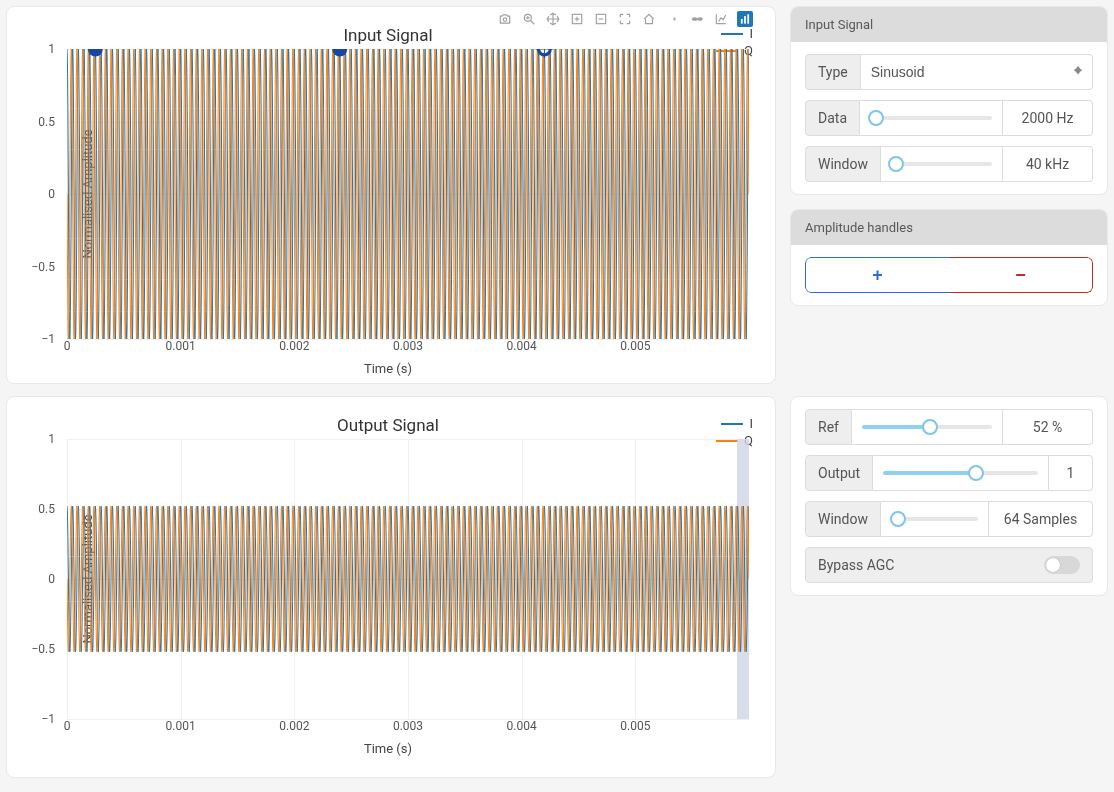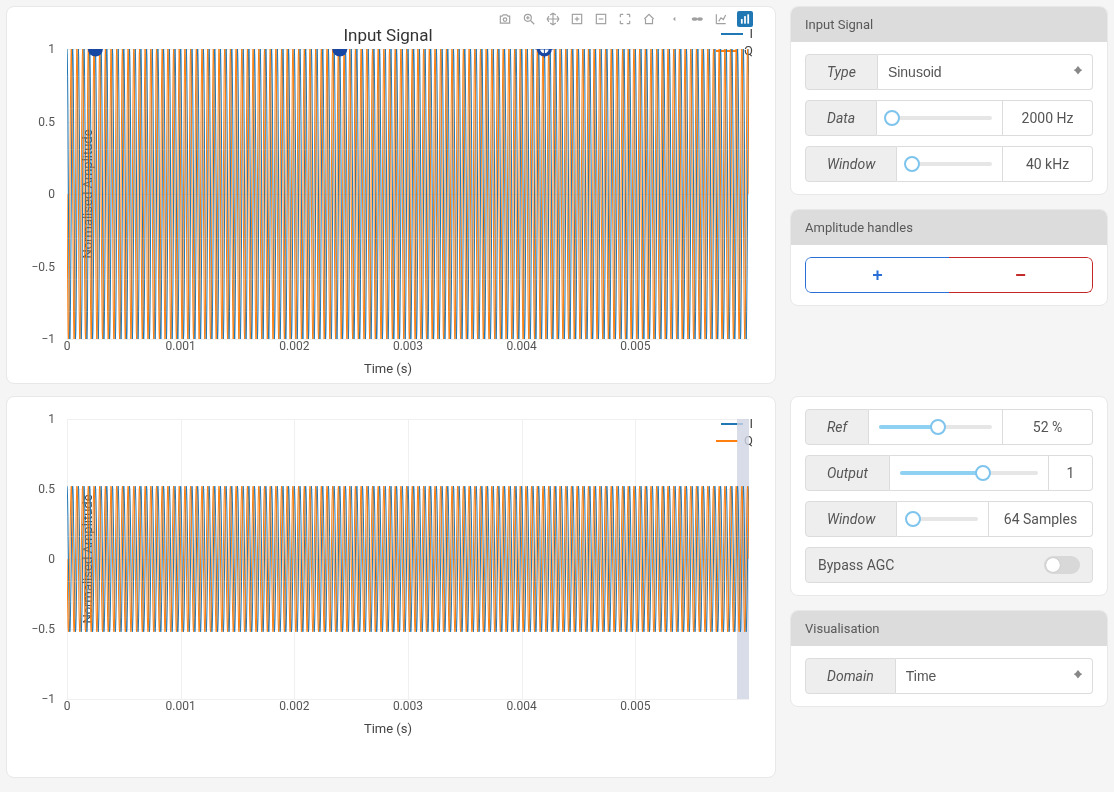--- a/index.html
+++ b/index.html
@@ -5,21 +5,21 @@
   * { box-sizing: border-box; }
   html, body { margin: 0; padding: 0; font-family: -apple-system, BlinkMacSystemFont, "Segoe UI", Roboto, "Helvetica Neue", Arial, sans-serif; background: #f5f5f5; color: #4a4a4a; font-size: 14px; }
   .page { width: 1114px; height: 792px; margin: 0 auto; padding: 6px; background: #f5f5f5; display:flex; flex-direction:column; gap:12px; }
   .panel-row { display:flex; gap:14px; }
   .chart-card { flex: 1 1 auto; background:#fff; border:1px solid #e8e8e8; border-radius:8px; position:relative; padding:18px 20px 14px 14px; }
   .side-col { width:318px; display:flex; flex-direction:column; gap:14px; }
   .side-card { background:#fff; border:1px solid #e8e8e8; border-radius:8px; overflow:hidden; }
   .side-card .hdr { background:#dcdcdc; color:#595959; padding:10px 14px; font-size:13px; }
   .side-card .body { padding:12px 14px; display:flex; flex-direction:column; gap:10px; }
   .ctrl-row { display:flex; align-items:stretch; height:36px; }
-  .ctrl-label { background:#eeeeee; border:1px solid #dcdcdc; color:#555; display:flex; align-items:center; padding:0 21px; border-radius:4px 0 0 4px; font-size:14px;font-style:italic; }
+  .ctrl-label { background:#eeeeee; border:1px solid #dcdcdc; color:#555; display:flex; align-items:center; padding:0 12px; border-radius:4px 0 0 4px; font-size:14px; }
   .ctrl-body { flex:1; border:1px solid #dcdcdc; border-left:none; border-radius:0 4px 4px 0; background:#fff; display:flex; align-items:center; padding:0 10px; position:relative; }
   .ctrl-value-box { width:90px; border:1px solid #dcdcdc; border-left:none; border-radius:0 4px 4px 0; background:#fff; display:flex; align-items:center; justify-content:center; color:#555; }
   .ctrl-body.mid { border-radius:0; }
   .select { appearance:none; -webkit-appearance:none; width:100%; border:none; outline:none; font-size:14px; background:transparent; color:#555; }
   .select-wrap::after { content:""; position:absolute; right:10px; top:50%; transform:translateY(-50%); width:0; height:0; border-left:4px solid transparent; border-right:4px solid transparent; border-top:5px solid #888; }
   .select-wrap::before { content:""; position:absolute; right:10px; top:50%; transform:translateY(-6px); width:0; height:0; border-left:4px solid transparent; border-right:4px solid transparent; border-bottom:5px solid #888; }
   .slider-track { position:relative; flex:1; height:4px; border-radius:2px; background:#e6e6e6; }
   .slider-fill { position:absolute; left:0; top:0; height:100%; background:#8fd1f3; border-radius:2px; }
   .slider-knob { position:absolute; top:50%; transform:translate(-50%,-50%); width:16px; height:16px; border-radius:50%; background:#fff; border:2px solid #7ec4ec; }
   .btn-row { display:flex; border-radius:6px; overflow:hidden; }
@@ -227,20 +227,21 @@
             <button class="btn-add plus-glyph" aria-label="add"></button>
             <button class="btn-remove minus-glyph" aria-label="remove"></button>
           </div>
         </div>
       </div>
     </div>
   </div>
 
   <div class="panel-row" style="height:382px;">
     <div class="chart-card">
+      <div class="chart-title">Output Signal</div>
 
       <div class="legend">
         <div class="lg">
             <span class="swatch" style="background:#1f77b4;"></span>
             <span>I</span>
           </div>
         <div class="lg">
             <span class="swatch" style="background:#ff7f0e;"></span>
             <span>Q</span>
           </div>
@@ -318,29 +319,16 @@
             </div>
             <div class="ctrl-value-box" style="width:104px;">64 Samples</div>
           </div>
           <div class="toggle-row">
             <span>Bypass AGC</span>
             <span class="toggle"></span>
           </div>
         </div>
       </div>
 
-      <div class="side-card">
-        <div class="hdr">Visualisation</div>
-        <div class="body">
-          <div class="ctrl-row">
-            <div class="ctrl-label">Domain</div>
-            <div class="ctrl-body select-wrap">
-              <select class="select">
-                <option>Time</option>
-              </select>
-            </div>
-          </div>
-        </div>
-      </div>
     </div>
   </div>
 
 </div>
 
 </body></html>

